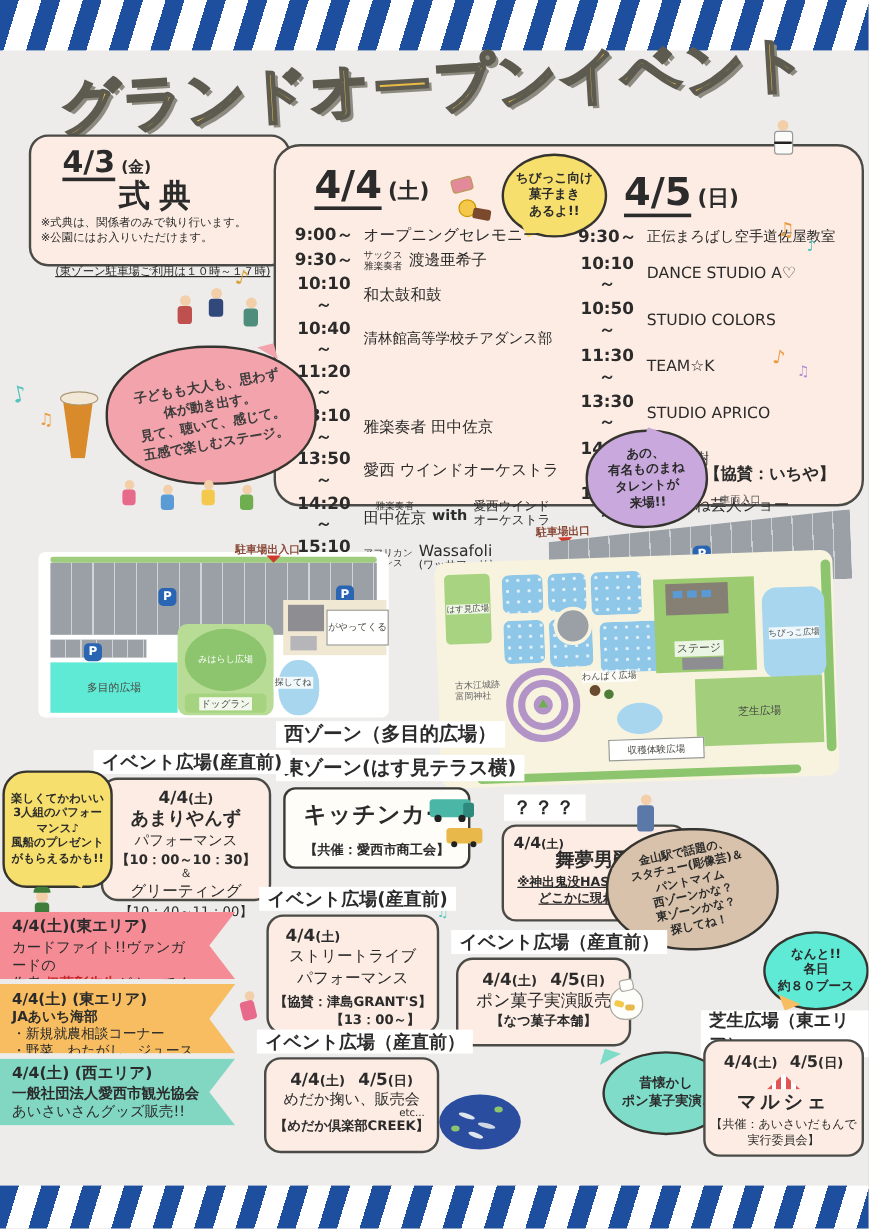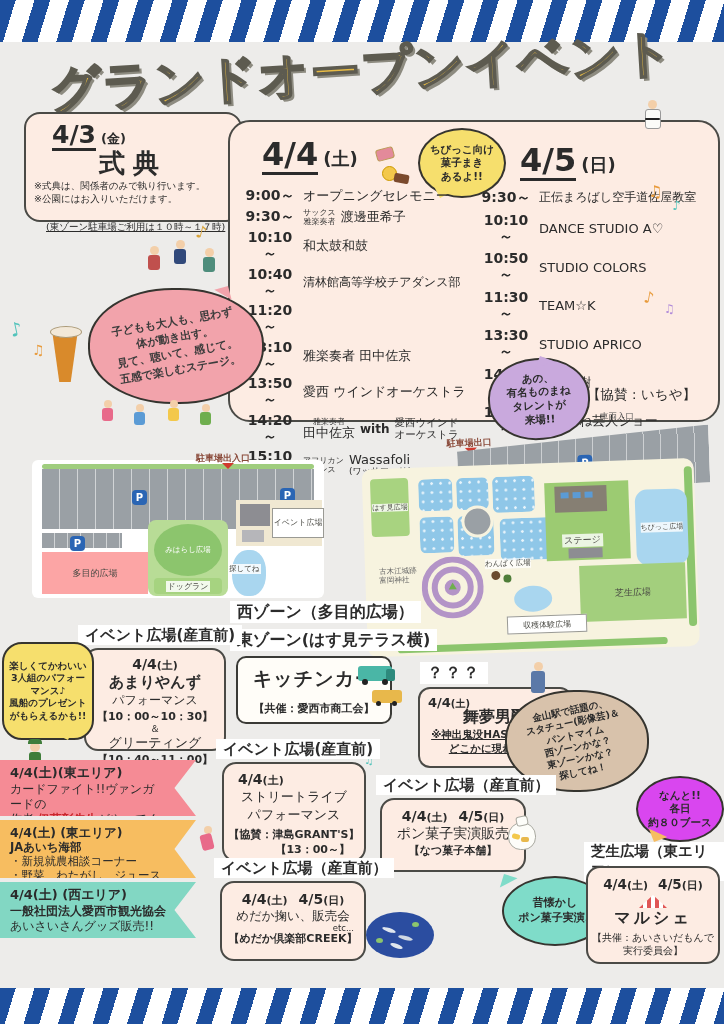--- a/index.html
+++ b/index.html
@@ -162,21 +162,21 @@
         <span class="sname">ものまね芸人ショー</span>
       </div>
       <div style="margin-left:56px;font-size:13.5px;">『かいやまと』『ゆうや裕夜』</div>
     </div>
 
     <div class="abs bubble pre" style="left:258px;top:236px;width:98px;height:78px;background:#c9a9dd;font-size:10.5px;line-height:1.3;transform:rotate(-3deg);border-radius:48%;">あの、
 有名ものまね
 タレントが
 来場!!</div>
     <div class="tail" style="left:300px;top:224px;border-bottom-color:#c9a9dd;transform:rotate(-24deg);"></div>
-    <div class="abs" style="right:22px;bottom:16px;font-size:13.5px;font-weight:normal;">【協賛：いちや】</div>
+    <div class="abs" style="right:22px;bottom:16px;font-size:13.5px;font-weight:bold;">【協賛：いちや】</div>
   </div>
 
   <div class="abs bubble" style="left:88px;top:288px;width:172px;height:112px;background:#f2a3ab;border-radius:48%;">
     <span class="pre" style="transform:rotate(-10deg);font-size:11px;line-height:1.45;color:#3c3c3c;">子どもも大人も、思わず
 体が動き出す。
 見て、聴いて、感じて。
 五感で楽しむステージ。</span>
   </div>
   <div class="tail" style="left:218px;top:276px;border-bottom-color:#f2a3ab;transform:rotate(30deg);"></div>
 
@@ -218,38 +218,38 @@
 
   <div class="abs" style="left:0;top:425px;width:724px;height:240px;">
 
     <div class="abs" style="left:32px;top:35px;width:292px;height:138px;background:#ffffff;border-radius:6px;">
       <div class="abs" style="left:10px;top:4px;width:272px;height:5px;background:#9fcd7e;border-radius:3px;"></div>
       <div class="abs" style="left:10px;top:9px;width:272px;height:60px;background:#9aa0a5;background-image:repeating-linear-gradient(90deg,transparent 0 17px,rgba(255,255,255,.55) 17px 18px);"></div>
       <div class="pbadge" style="left:100px;top:30px;">P</div>
       <div class="pbadge" style="left:248px;top:28px;">P</div>
       <div class="abs" style="left:10px;top:73px;width:80px;height:15px;background:#9aa0a5;background-image:repeating-linear-gradient(90deg,transparent 0 12px,rgba(255,255,255,.55) 12px 13px);"></div>
       <div class="pbadge" style="left:38px;top:76px;">P</div>
-      <div class="abs" style="left:10px;top:92px;width:106px;height:42px;background:#fca5a5;display:flex;align-items:center;justify-content:center;">
+      <div class="abs" style="left:10px;top:92px;width:106px;height:42px;background:#5eead4;display:flex;align-items:center;justify-content:center;">
         <span class="maplabel" style="font-size:9px;">多目的広場</span>
       </div>
       <div class="abs" style="left:116px;top:60px;width:80px;height:76px;background:#b8dc96;border-radius:8px;"></div>
       <div class="abs" style="left:122px;top:64px;width:68px;height:52px;background:#8cc56d;border-radius:50%;display:flex;align-items:center;justify-content:center;">
         <span class="maplabel" style="font-size:7.5px;color:#fff;">みはらし広場</span>
       </div>
       <div class="abs" style="left:122px;top:118px;width:68px;height:16px;background:#a6d380;border-radius:4px;display:flex;align-items:center;justify-content:center;">
         <span class="maplabel" style="font-size:8px;background:rgba(255,255,255,.85);padding:0 2px;">ドッグラン</span>
       </div>
       <div class="abs" style="left:200px;top:90px;width:34px;height:46px;background:#a9d6ef;border-radius:45%;"></div>
       <div class="abs maplabel" style="left:196px;top:104px;font-size:7.5px;background:rgba(255,255,255,.85);padding:0 1px;">探してね</div>
       <div class="abs" style="left:204px;top:40px;width:86px;height:46px;background:#f0e8d2;">
         <div class="abs" style="left:4px;top:4px;width:30px;height:22px;background:#8d8d92;"></div>
         <div class="abs" style="left:6px;top:30px;width:22px;height:12px;background:#b6b6ba;"></div>
       </div>
       <div class="abs" style="left:240px;top:48px;width:50px;height:28px;background:#ffffff;border:1px solid #9a9a94;display:flex;align-items:center;justify-content:center;text-align:center;">
-        <span class="maplabel" style="font-size:8px;line-height:1.1;">イベント広場</span>
+        <span class="maplabel" style="font-size:8px;line-height:1.1;">がやってくる</span>
       </div>
     </div>
     <div class="abs maplabel" style="left:196px;top:27px;font-size:9px;color:#8a4a3a;font-weight:bold;">駐車場出入口</div>
     <div class="abs" style="left:222px;top:38px;width:0;height:0;border:6px solid transparent;border-top-color:#d03a2e;"></div>
 
     <div class="abs" style="left:348px;top:0;width:372px;height:238px;transform:rotate(-2deg);transform-origin:0 0;">
       <div class="abs maplabel" style="left:98px;top:16px;font-size:9px;color:#8a4a3a;font-weight:bold;">駐車場出口</div>
       <div class="abs" style="left:116px;top:27px;width:0;height:0;border:6px solid transparent;border-top-color:#d03a2e;"></div>
       <div class="abs" style="left:108px;top:12px;width:252px;height:58px;background:#9aa0a5;clip-path:polygon(0 32%,100% 0,100% 100%,0 100%);background-image:repeating-linear-gradient(90deg,transparent 0 16px,rgba(255,255,255,.5) 16px 17px);"></div>
       <div class="pbadge" style="left:228px;top:38px;">P</div>
@@ -321,21 +321,21 @@
   </div>
 
   <div class="abs wlabel" style="left:78px;top:625px;font-size:15px;">イベント広場(産直前)</div>
   <div class="abs panel" style="left:84px;top:648px;width:138px;height:99px;border-radius:14px;text-align:center;">
     <div style="margin-top:4px;"><span class="boxdate">4/4</span><span class="boxdow">(土)</span></div>
     <div style="font-size:15px;font-weight:bold;">あまりやんず</div>
     <div style="font-size:12px;">パフォーマンス</div>
     <div style="font-size:11px;font-weight:bold;">【10：00～10：30】</div>
     <div style="font-size:10px;line-height:1;">＆</div>
     <div style="font-size:13px;">グリーティング</div>
-    <div style="font-size:11px;font-weight:bold;">【10：40～11：00】</div>
+    <div style="font-size:11px;font-weight:normal;">【10：40～11：00】</div>
   </div>
   <div class="abs bubble pre" style="left:2px;top:642px;width:88px;height:94px;background:#f6df6d;border-radius:20px;font-size:9.5px;line-height:1.3;">楽しくてかわいい
 3人組のパフォー
 マンス♪
 風船のプレゼント
 がもらえるかも!!</div>
   <div class="tail" style="left:58px;top:730px;border-top-color:#f6df6d;transform:rotate(-20deg);"></div>
   <div>
     <div class="fig-head" style="left:30px;top:742px;width:10px;height:10px;"></div>
     <div class="abs" style="left:28px;top:739px;width:14px;height:5px;background:#3f7d3a;border-radius:4px 4px 0 0;"></div>
@@ -421,21 +421,21 @@
   </div>
   <div>
     <div class="abs" style="left:366px;top:912px;width:68px;height:46px;background:#2b4da0;border-radius:50%;"></div>
     <div class="abs" style="left:382px;top:928px;width:14px;height:4px;background:#dfe6ee;border-radius:50%;transform:rotate(18deg);"></div>
     <div class="abs" style="left:398px;top:936px;width:15px;height:4px;background:#cfd8e4;border-radius:50%;transform:rotate(14deg);"></div>
     <div class="abs" style="left:390px;top:944px;width:13px;height:4px;background:#dfe6ee;border-radius:50%;transform:rotate(20deg);"></div>
     <div class="abs" style="left:376px;top:938px;width:7px;height:5px;background:#8cc56d;border-radius:50%;"></div>
     <div class="abs" style="left:412px;top:922px;width:7px;height:5px;background:#8cc56d;border-radius:50%;"></div>
   </div>
 
-  <div class="abs bubble pre" style="left:636px;top:776px;width:84px;height:62px;background:#d946ef;font-size:10.5px;line-height:1.3;">なんと!!
+  <div class="abs bubble pre" style="left:636px;top:776px;width:84px;height:62px;background:#5eead4;font-size:10.5px;line-height:1.3;">なんと!!
 各日
 約８０ブース</div>
   <div class="tail" style="left:644px;top:832px;border-top-color:#f6bd62;transform:rotate(24deg);"></div>
 
   <div class="abs wlabel" style="left:584px;top:842px;font-size:14.5px;">芝生広場（東エリア）</div>
   <div class="abs panel" style="left:586px;top:866px;width:130px;height:94px;border-radius:14px;text-align:center;">
     <div style="margin-top:6px;"><span class="boxdate" style="font-size:13.5px;">4/4</span><span class="boxdow">(土)</span>
       <span class="boxdate" style="font-size:13.5px;margin-left:5px;">4/5</span><span class="boxdow">(日)</span></div>
     <div style="display:flex;justify-content:center;margin-top:2px;">
       <div style="width:28px;height:13px;clip-path:polygon(50% 0,100% 100%,0 100%);background:repeating-linear-gradient(90deg,#e05656 0 4px,#ffffff 4px 8px);"></div>

